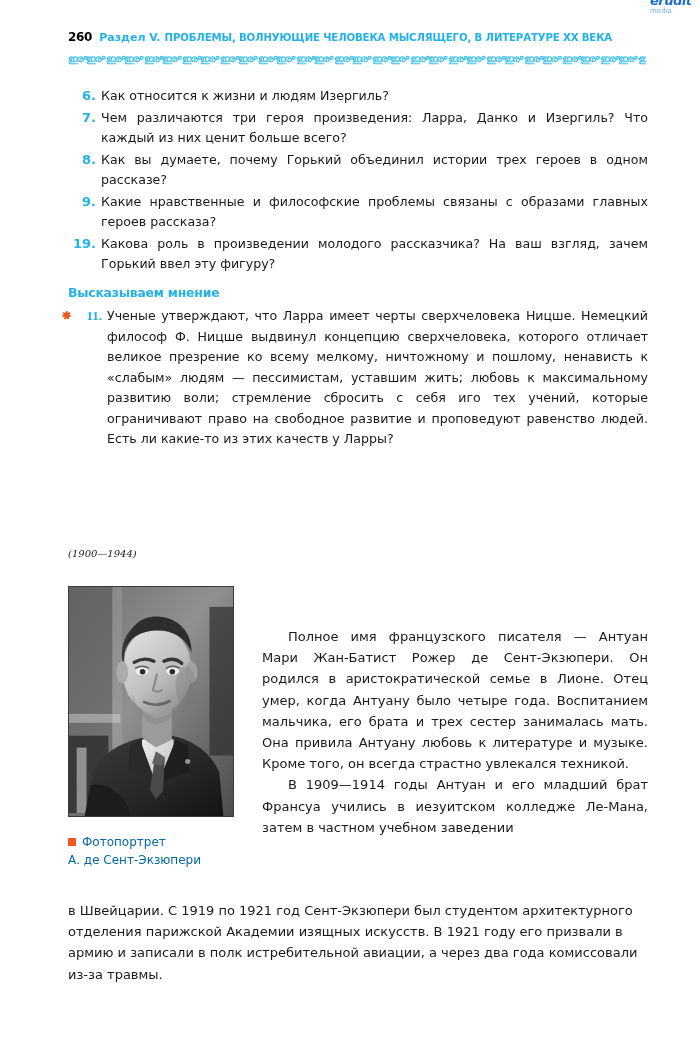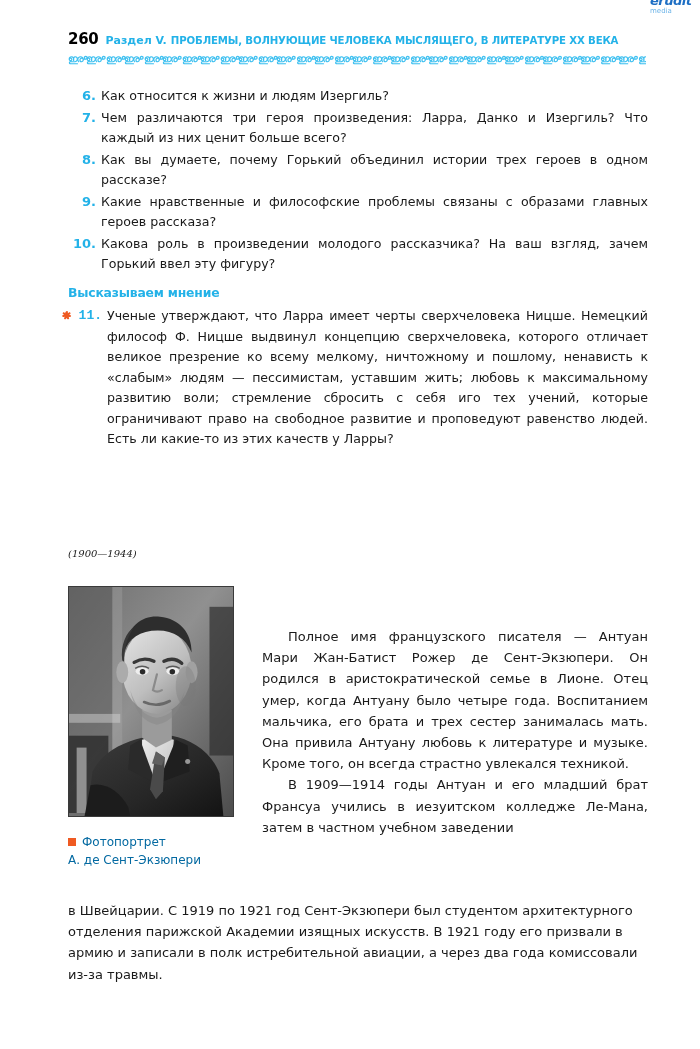--- a/index.html
+++ b/index.html
@@ -56,21 +56,21 @@
     top: 30px;
     left: 68px;
     width: 578px;
     display: flex;
     align-items: baseline;
     white-space: nowrap;
   }
   .page-number {
     font-family: "DejaVu Sans", sans-serif;
     font-weight: bold;
-    font-size: 15px;
+    font-size: 12px;
     color: #000000;
     margin-right: 7px;
     letter-spacing: -0.3px;
   }
   .head-razdel {
     font-family: "DejaVu Sans", sans-serif;
     font-weight: bold;
     font-size: 11px;
     color: #23b2e8;
     margin-right: 4px;
@@ -159,21 +159,21 @@
     height: 14px;
     margin-top: 4px;
     margin-right: 2px;
     position: relative;
   }
   .star-bullet svg { display: block; }
   .opinion-num {
     flex: 0 0 auto;
     width: 26px;
     text-align: right;
-    font-family: Liberation Mono, monospace;
+    font-family: Liberation Serif, serif;
     font-weight: bold;
     font-size: 13px;
     color: #23b2e8;
     line-height: 20.5px;
     padding-right: 5px;
   }
   .opinion-text {
     flex: 1 1 auto;
     font-family: "DejaVu Sans", sans-serif;
     font-size: 12.6px;
@@ -310,21 +310,21 @@
     </div>
     <div class="q-item">
       <span class="q-num">8.</span>
       <span class="q-text">Как вы думаете, почему Горький объединил истории трех героев в одном рассказе?</span>
     </div>
     <div class="q-item">
       <span class="q-num">9.</span>
       <span class="q-text">Какие нравственные и философские проблемы связаны с образами главных героев рассказа?</span>
     </div>
     <div class="q-item">
-      <span class="q-num">10.</span>
+      <span class="q-num">19.</span>
       <span class="q-text">Какова роль в произведении молодого рассказчика? На ваш взгляд, зачем Горький ввел эту фигуру?</span>
     </div>
   </div>
 
   <div class="section-head">Высказываем мнение</div>
 
   <div class="opinion-block">
     <span class="star-bullet">
       <svg viewBox="0 0 24 24" width="14" height="14" aria-hidden="true">
         <path fill="#ef5a22" d="M12 1.5c1.2 0 1.7 1.1 1.6 2.3l-.2 1.9 1.5-1.2c.9-.8 2.1-.7 2.8.2.7.9.4 2-.6 2.6l-1.7 1 1.9.4c1.2.25 1.9 1.2 1.6 2.2-.3 1.05-1.4 1.5-2.5 1.2l-1.9-.5.9 1.7c.55 1.05.25 2.15-.7 2.6-.95.45-2-.05-2.5-1.1l-.9-1.8-.85 1.8c-.5 1.05-1.55 1.55-2.5 1.1-.95-.45-1.25-1.55-.7-2.6l.9-1.7-1.9.5c-1.1.3-2.2-.15-2.5-1.2-.3-1 .4-1.95 1.6-2.2l1.9-.4-1.7-1c-1-.6-1.3-1.7-.6-2.6.7-.9 1.9-1 2.8-.2l1.5 1.2-.2-1.9C10.3 2.6 10.8 1.5 12 1.5z"></path>

